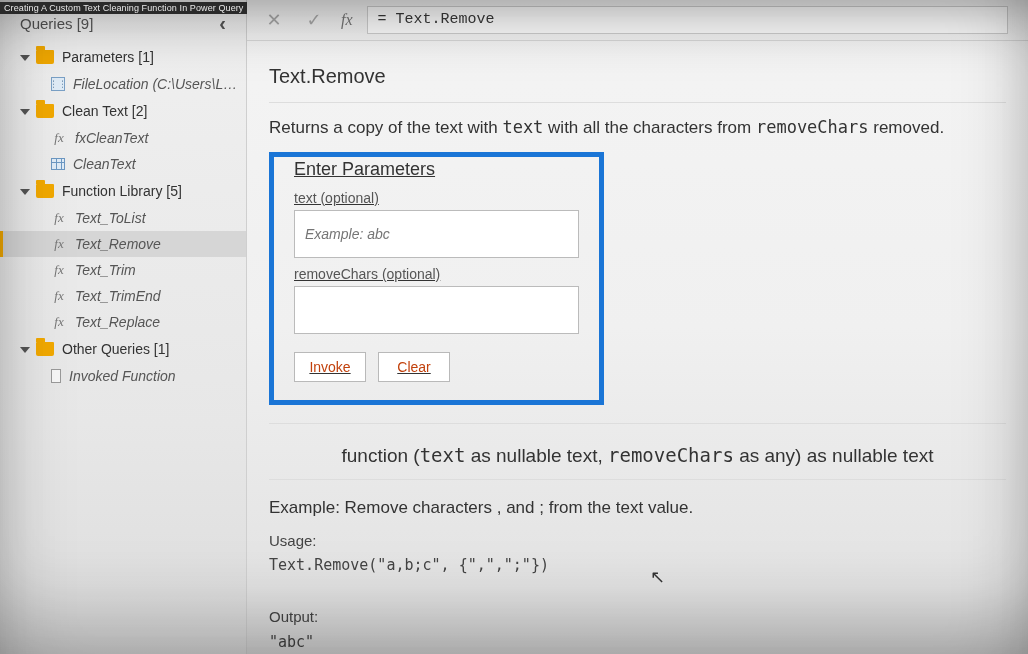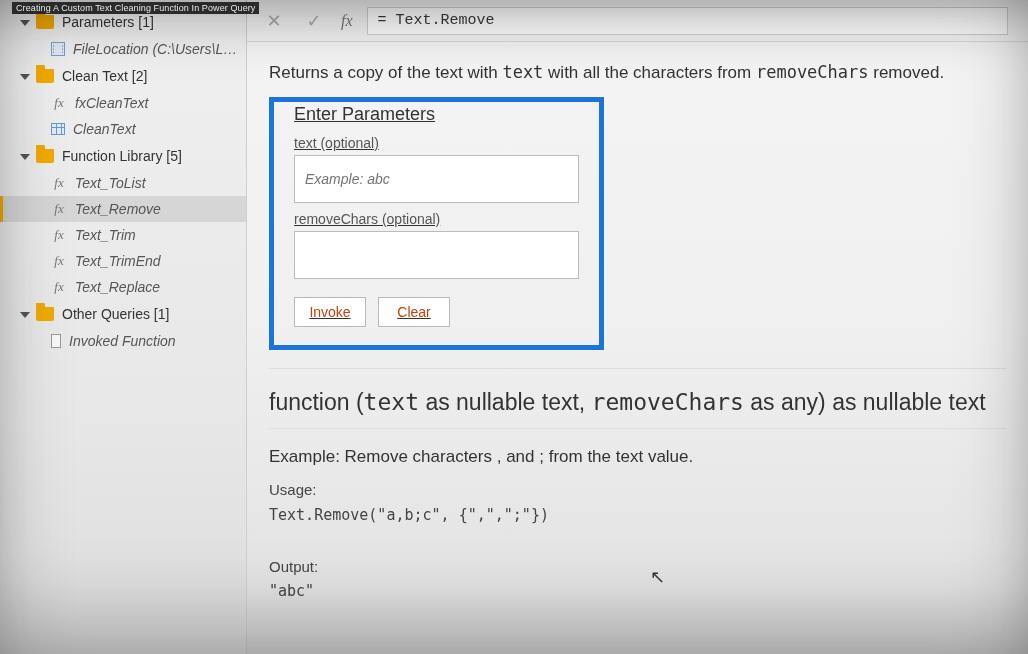--- a/index.html
+++ b/index.html
@@ -8,21 +8,21 @@
     font-size: 13px;
     color: #333;
     width: 1028px;
     height: 654px;
     overflow: hidden;
     background: linear-gradient(180deg, #f2f2f2 0%, #efefef 60%, #dcdcdc 100%);
     position: relative;
   }
   .topcap {
     position: absolute;
-    top: 2px; left: 12px;
+    top: 2px; left: 0;
     font-size: 9px;
     color: #e8e8e8;
     background: #2a2a2a;
     padding: 1px 4px;
     z-index: 50;
     letter-spacing: 0.1px;
   }
   .frame {
     display: flex;
     width: 100%;
@@ -222,25 +222,26 @@
     height: 30px;
     min-width: 72px;
     padding: 0 14px;
     border: 1px solid #b9b9b9;
     background: #fff;
     color: #c2410c;
     font-size: 14px;
     cursor: pointer;
   }
   .signature {
-    font-size: 23px;
+    font-size: 19px;
     color: #333;
     padding: 20px 0 12px 0;
     border-top: 1px solid #ddd;
     margin-top: 18px;
+    text-align: center;
   }
   .signature .mono { font-family: Consolas, monospace; }
   .example-title {
     font-size: 17px;
     color: #333;
     padding: 18px 0 10px 0;
     border-top: 1px solid #ddd;
   }
   .code-block {
     font-size: 15px;
@@ -268,20 +269,24 @@
   }
 </style>
 </head>
 <body>
 
 <div class="topcap">Creating A Custom Text Cleaning Function In Power Query</div>
 
 <div class="frame">
 
   <div class="sidebar">
+    <div class="sidebar-header">
+      <span>Queries [9]</span>
+      <span class="collapse-icon">‹</span>
+    </div>
 
     <div class="group-header">
       <span class="caret"></span>
       <span class="folder-icon"></span>
       <span>Parameters [1]</span>
     </div>
     <div class="tree-item">
       <span class="param-icon">⋮⋮</span>
       <span>FileLocation (C:\Users\L…</span>
     </div>
@@ -339,20 +344,21 @@
 
   <div class="main">
     <div class="formula-row">
       <span class="fbtn">✕</span>
       <span class="fbtn">✓</span>
       <span class="fx-label">fx</span>
       <input class="formula-input" value="= Text.Remove" style="">
     </div>
 
     <div class="content">
+      <div class="fn-title">Text.Remove</div>
 
       <div class="description">
         <span>Returns a copy of the text with </span><span class="mono">text</span><span> with all the characters from </span><span class="mono">removeChars</span><span> removed.</span>
       </div>
 
       <div class="param-box">
         <h3>Enter Parameters</h3>
 
         <div class="param-label">text (optional)</div>
         <input class="param-input" placeholder="Example: abc" style="">

